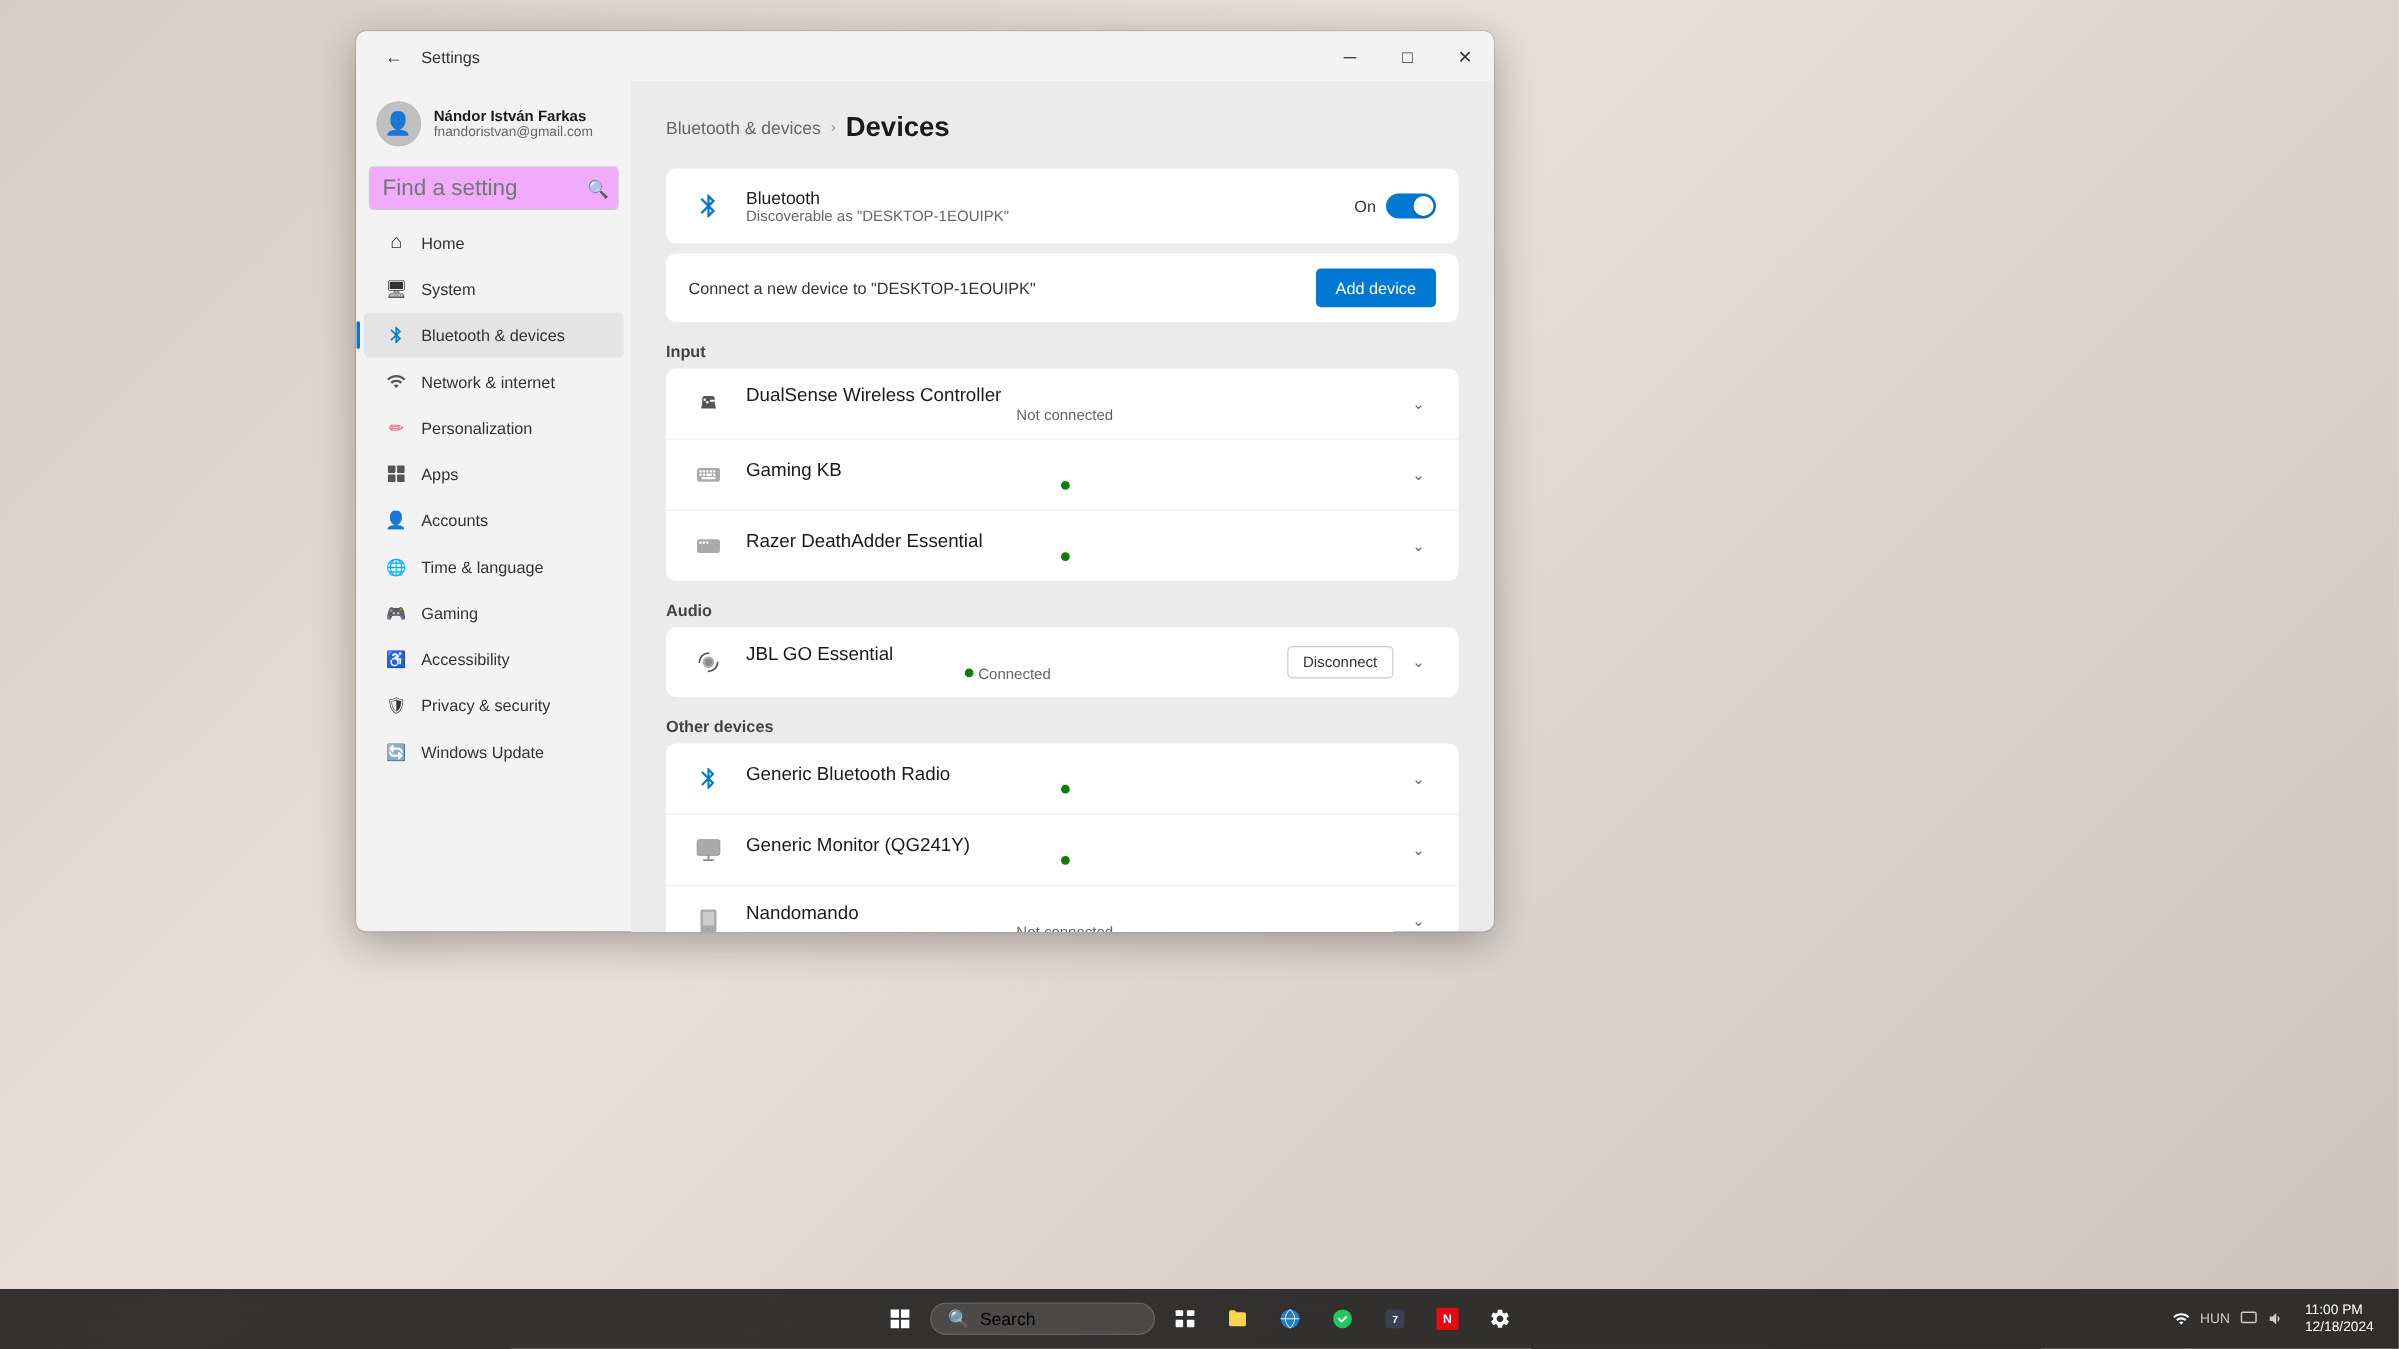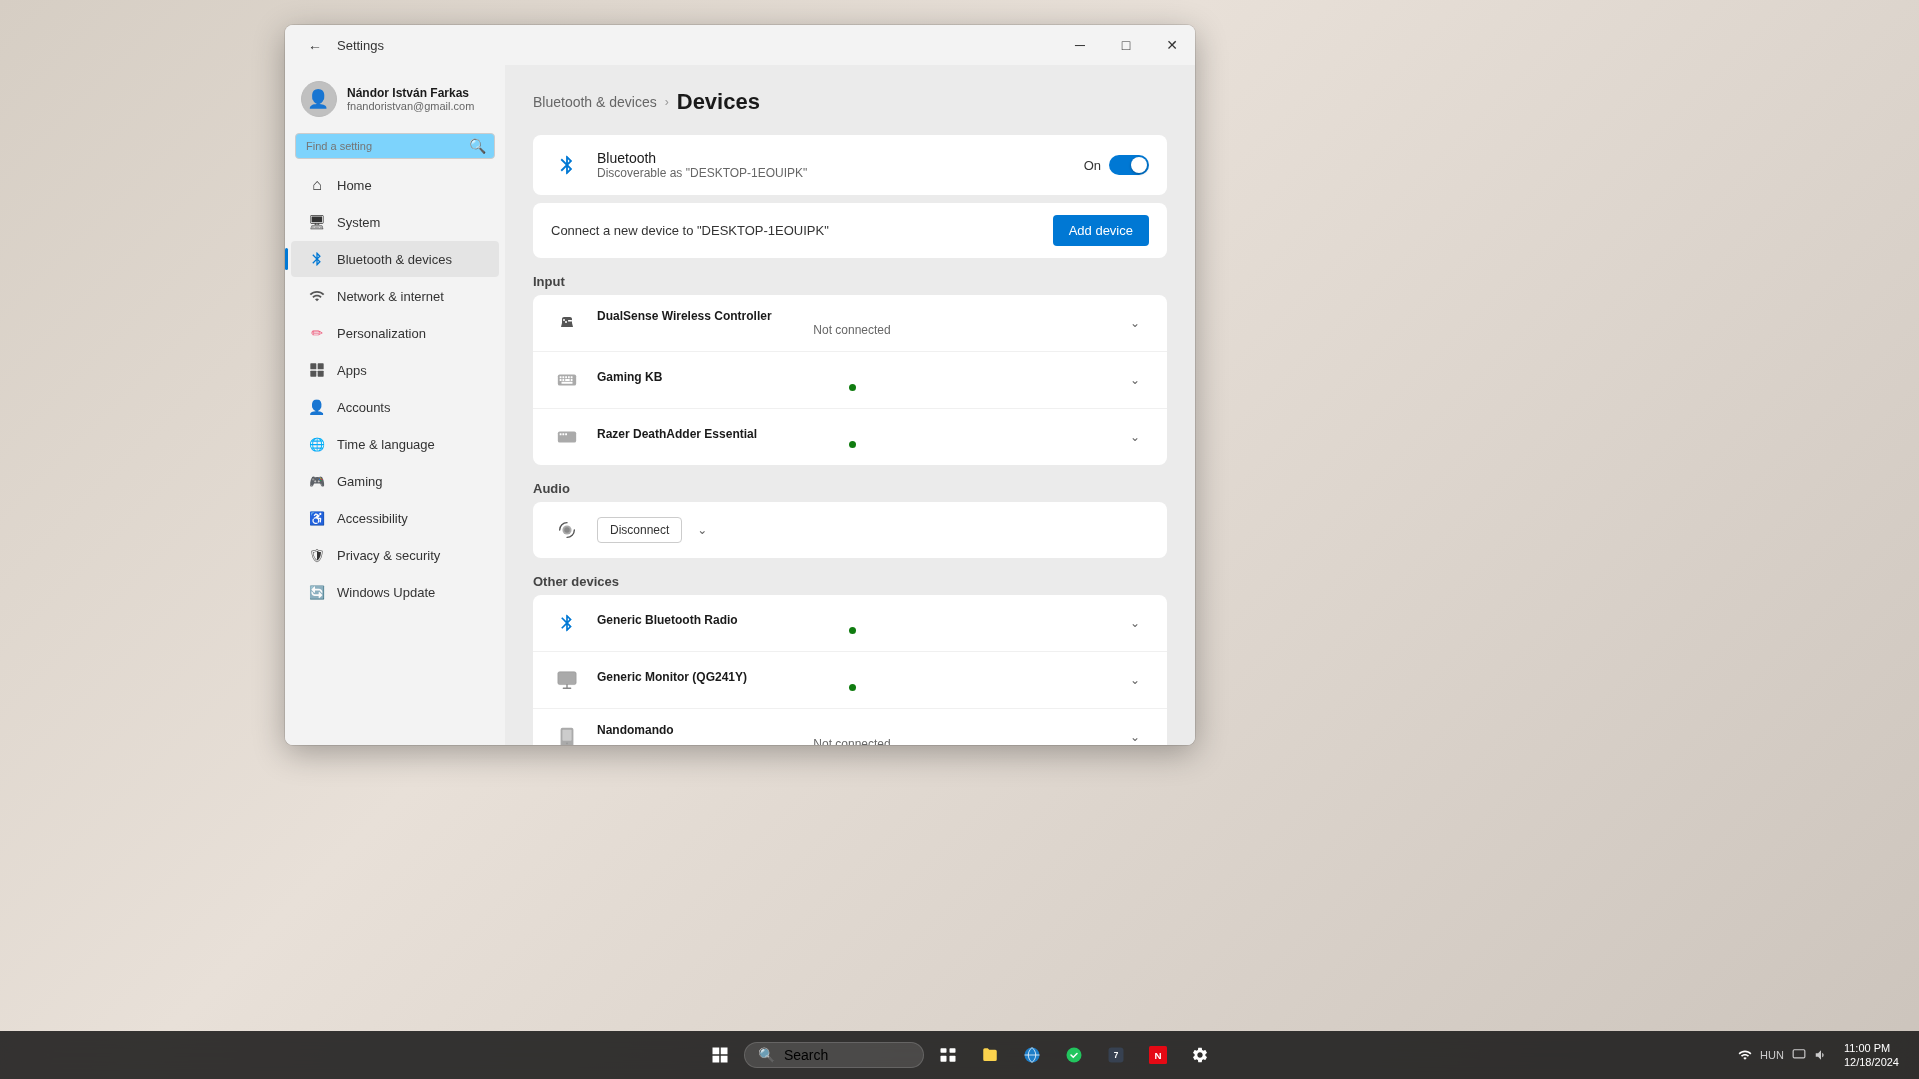--- a/index.html
+++ b/index.html
@@ -195,22 +195,22 @@
 
     .search-setting {
       margin: 4px 10px 8px;
       position: relative;
     }
     .search-setting input {
       width: 100%;
       padding: 6px 32px 6px 10px;
       border: 1px solid #ccc;
       border-radius: 4px;
-      font-size: 11px;
-      background: #7dd3fc;
+      font-size: 18px;
+      background: #f0abfc;
       outline: none;
     }
     .search-setting .search-icon {
       position: absolute;
       right: 8px;
       top: 50%;
       transform: translateY(-50%);
       font-size: 14px;
       color: #666;
     }
@@ -373,21 +373,21 @@
       width: 32px;
       height: 32px;
       display: flex;
       align-items: center;
       justify-content: center;
       font-size: 20px;
       color: #555;
       flex-shrink: 0;
     }
     .device-info { flex: 1; }
-    .device-name { font-size: 12px; font-weight: 700; color: #1a1a1a; }
+    .device-name { font-size: 15px; font-weight: 400; color: #1a1a1a; }
     .device-status { font-size: 12px; color: #666; display: flex; align-items: center; gap: 4px; justify-content: center; }
     .status-dot {
       width: 7px;
       height: 7px;
       border-radius: 50%;
       background: #107c10;
       display: inline-block;
     }
 
     .device-actions {
@@ -633,20 +633,27 @@
 
         <div class="device-item">
           <div class="device-icon">
             <svg width="22" height="22" viewBox="0 0 24 24" fill="#555">
                 <circle cx="12" cy="12" r="5" fill="#aaa"></circle>
                 <circle cx="12" cy="12" r="3" fill="#888"></circle>
                 <path d="M4 12c0-4.4 3.6-8 8-8" stroke="#555" stroke-width="1.5" fill="none" stroke-linecap="round"></path>
                 <path d="M20 12c0 4.4-3.6 8-8 8" stroke="#555" stroke-width="1.5" fill="none" stroke-linecap="round"></path>
               </svg>
           </div>
+          <div class="device-info">
+            <div class="device-name">JBL GO Essential</div>
+            <div class="device-status">
+              <span class="status-dot"></span>
+              <span>Connected</span>
+            </div>
+          </div>
           <div class="device-actions">
             <button class="disconnect-btn">Disconnect</button>
             <div class="chevron-btn">⌄</div>
           </div>
         </div>
       </div>
 
       <div class="section-header">Other devices</div>
       <div class="card">
 

